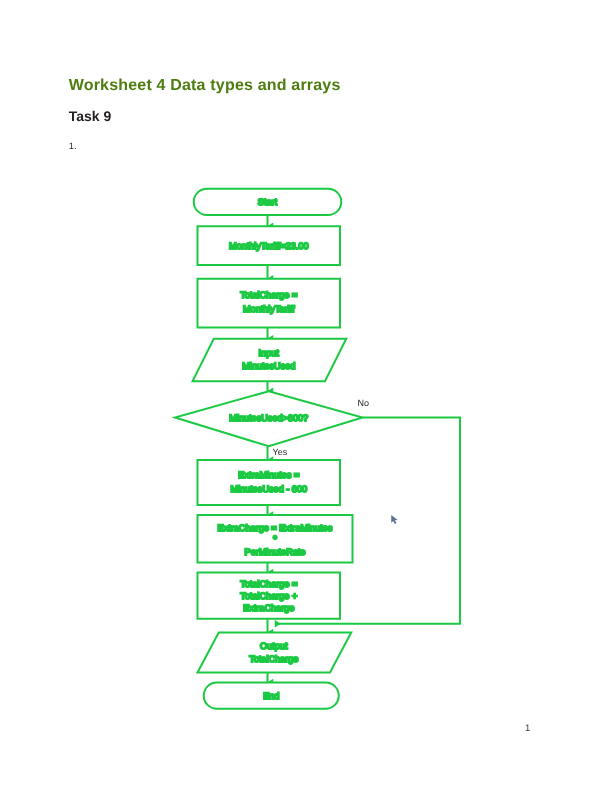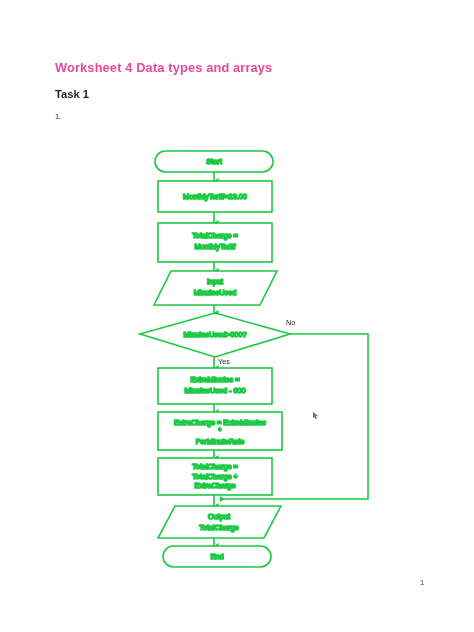--- a/index.html
+++ b/index.html
@@ -24,21 +24,21 @@
     background: #ffffff;
   }
 
   .doc-title {
     position: absolute;
     left: 55px;
     top: 60px;
     font-size: 12.8px;
     font-weight: bold;
     letter-spacing: 0.15px;
-    color: #ec4899;
+    color: #4d7c0f;
     white-space: nowrap;
   }
 
   .section-heading {
     position: absolute;
     left: 55px;
     top: 88px;
     font-size: 11.2px;
     font-weight: bold;
     color: #231f20;
@@ -96,21 +96,21 @@
     text-anchor: start;
   }
 </style>
 </head>
 <body>
 
 <div class="page">
 
   <div class="doc-title">Worksheet 4 Data types and arrays</div>
 
-  <div class="section-heading">Task 1</div>
+  <div class="section-heading">Task 9</div>
 
   <div class="list-number">1.</div>
 
 
   <div class="page-number">1</div>
 
   <div class="flowchart">
     <svg width="474" height="632" viewBox="0 0 474 632" xmlns="http://www.w3.org/2000/svg">
       <defs>
         <marker id="arrow-down" markerWidth="7" markerHeight="7" refX="3" refY="5.2" orient="auto" markerUnits="userSpaceOnUse">

